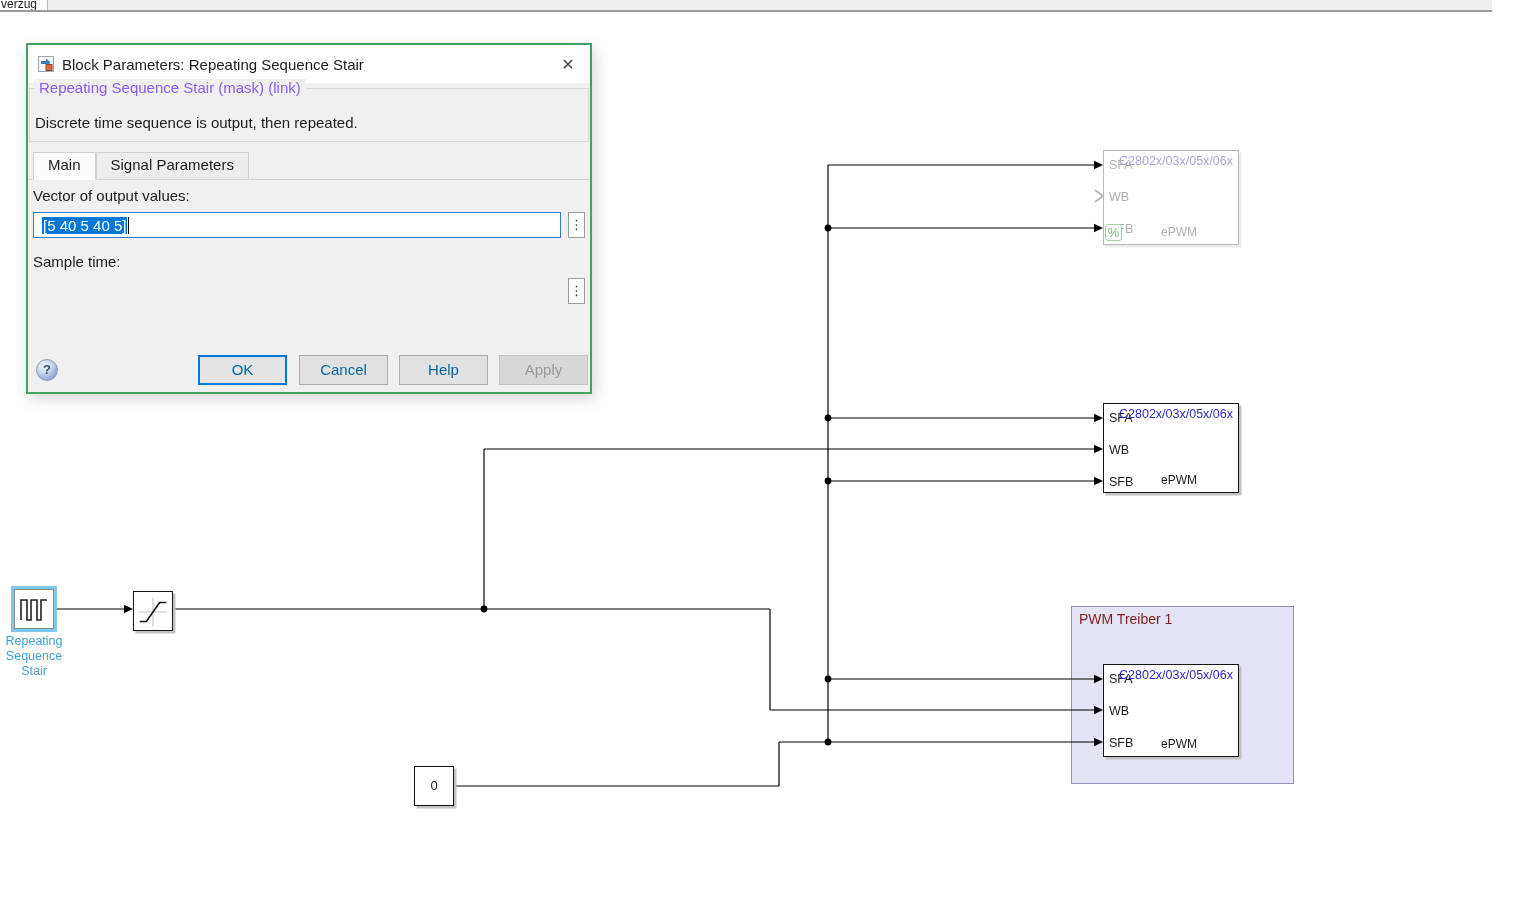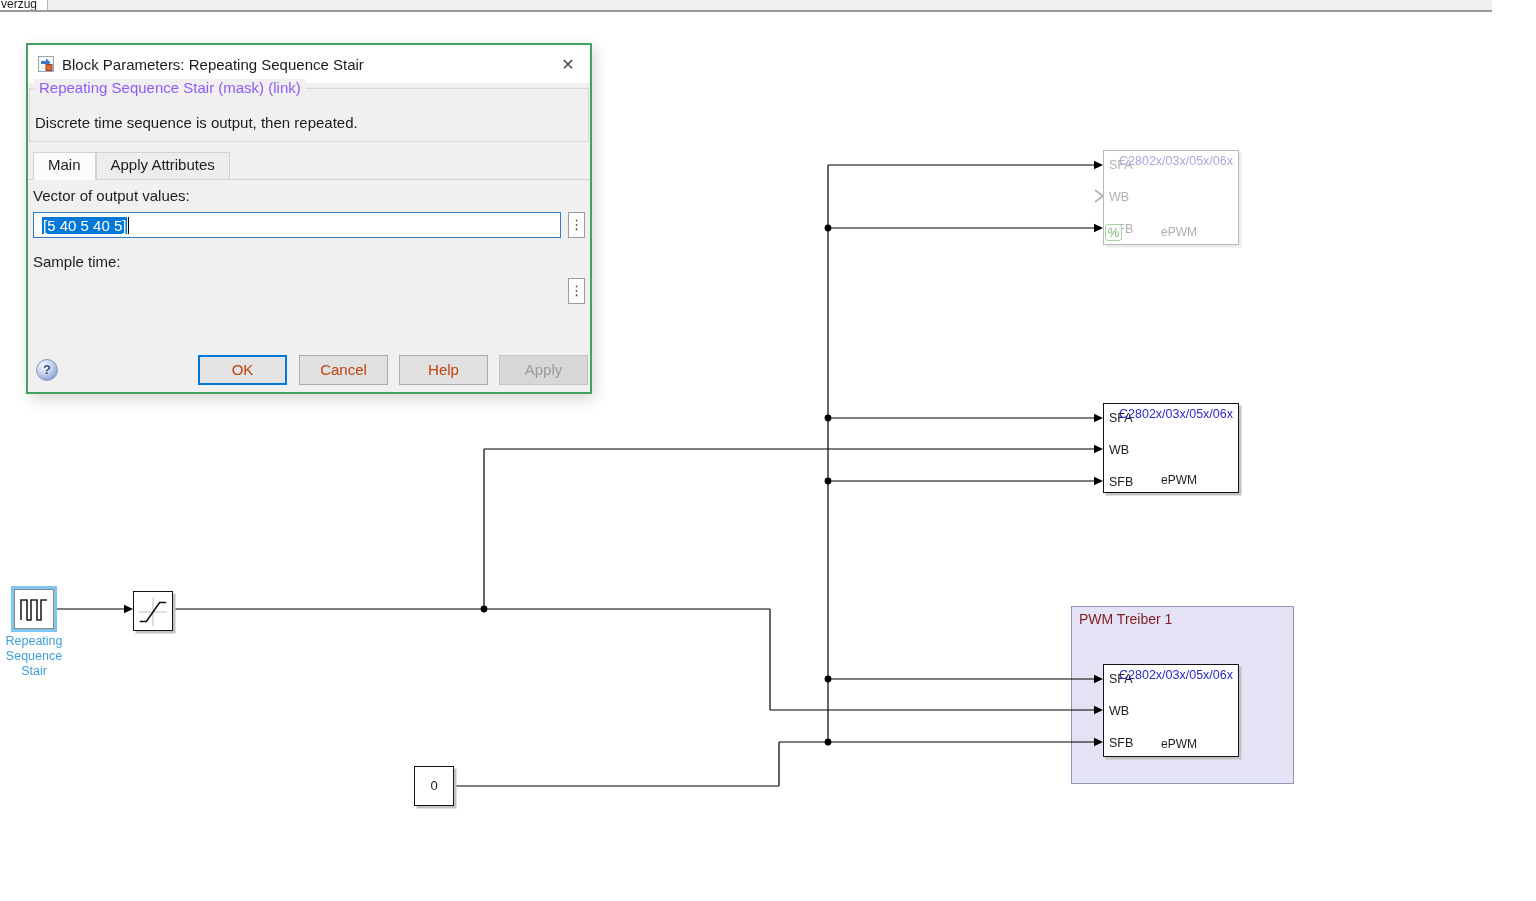--- a/index.html
+++ b/index.html
@@ -75,21 +75,21 @@
   .ell{position:absolute;left:540px;width:17px;height:26px;background:#fdfdfd;
        border:1px solid #9c9c9c;box-sizing:border-box;text-align:center;line-height:23px;
        font-size:13px;color:#333;}
   .ell1{top:167px}.ell2{top:233px}
   .helpball{position:absolute;left:8px;top:314px;width:22px;height:22px;border-radius:50%;
             border:1px solid #8c9cc0;box-sizing:border-box;text-align:center;line-height:20px;
             font-size:13px;font-weight:bold;color:#38507e;
             background:radial-gradient(circle at 35% 30%,#f4f8ff,#c3d0ec 45%,#93a9d8 72%,#7089c0);}
   .btn{position:absolute;top:310px;width:89px;height:30px;background:#e1e1e1;
        border:1px solid #acacac;box-sizing:border-box;text-align:center;line-height:27px;
-       font-size:15px;color:#c2410c;}
+       font-size:15px;color:#0369a1;}
   .btn-ok{left:170px;border:2px solid var(--accent,#0078d7);background:#e4e4e4;line-height:25px;}
   .btn-cancel{left:271px;}
   .btn-help{left:371px;}
   .btn-apply{left:471px;background:#d7d7d7;border-color:#c3c3c3;color:#9a9a9a;}
 </style>
 </head>
 <body>
 
 <div class="app">
 
@@ -203,21 +203,21 @@
       <span class="close-btn">✕</span>
     </div>
 
     <div class="groupbox">
       <span class="legend">Repeating Sequence Stair (mask) (link)</span>
       <span class="desc">Discrete time sequence is output, then repeated.</span>
     </div>
 
     <div class="tabs">
       <div class="tab active">Main</div>
-      <div class="tab">Apply Attributes</div>
+      <div class="tab">Signal Parameters</div>
     </div>
     <div class="pane-line"></div>
 
     <div class="fld-label lbl1">Vector of output values:</div>
     <div class="txt txt1">
       <span class="sel">[5 40 5 40 5]</span>
       <span class="caret"></span>
     </div>
     <div class="ell ell1">⋮</div>
 

